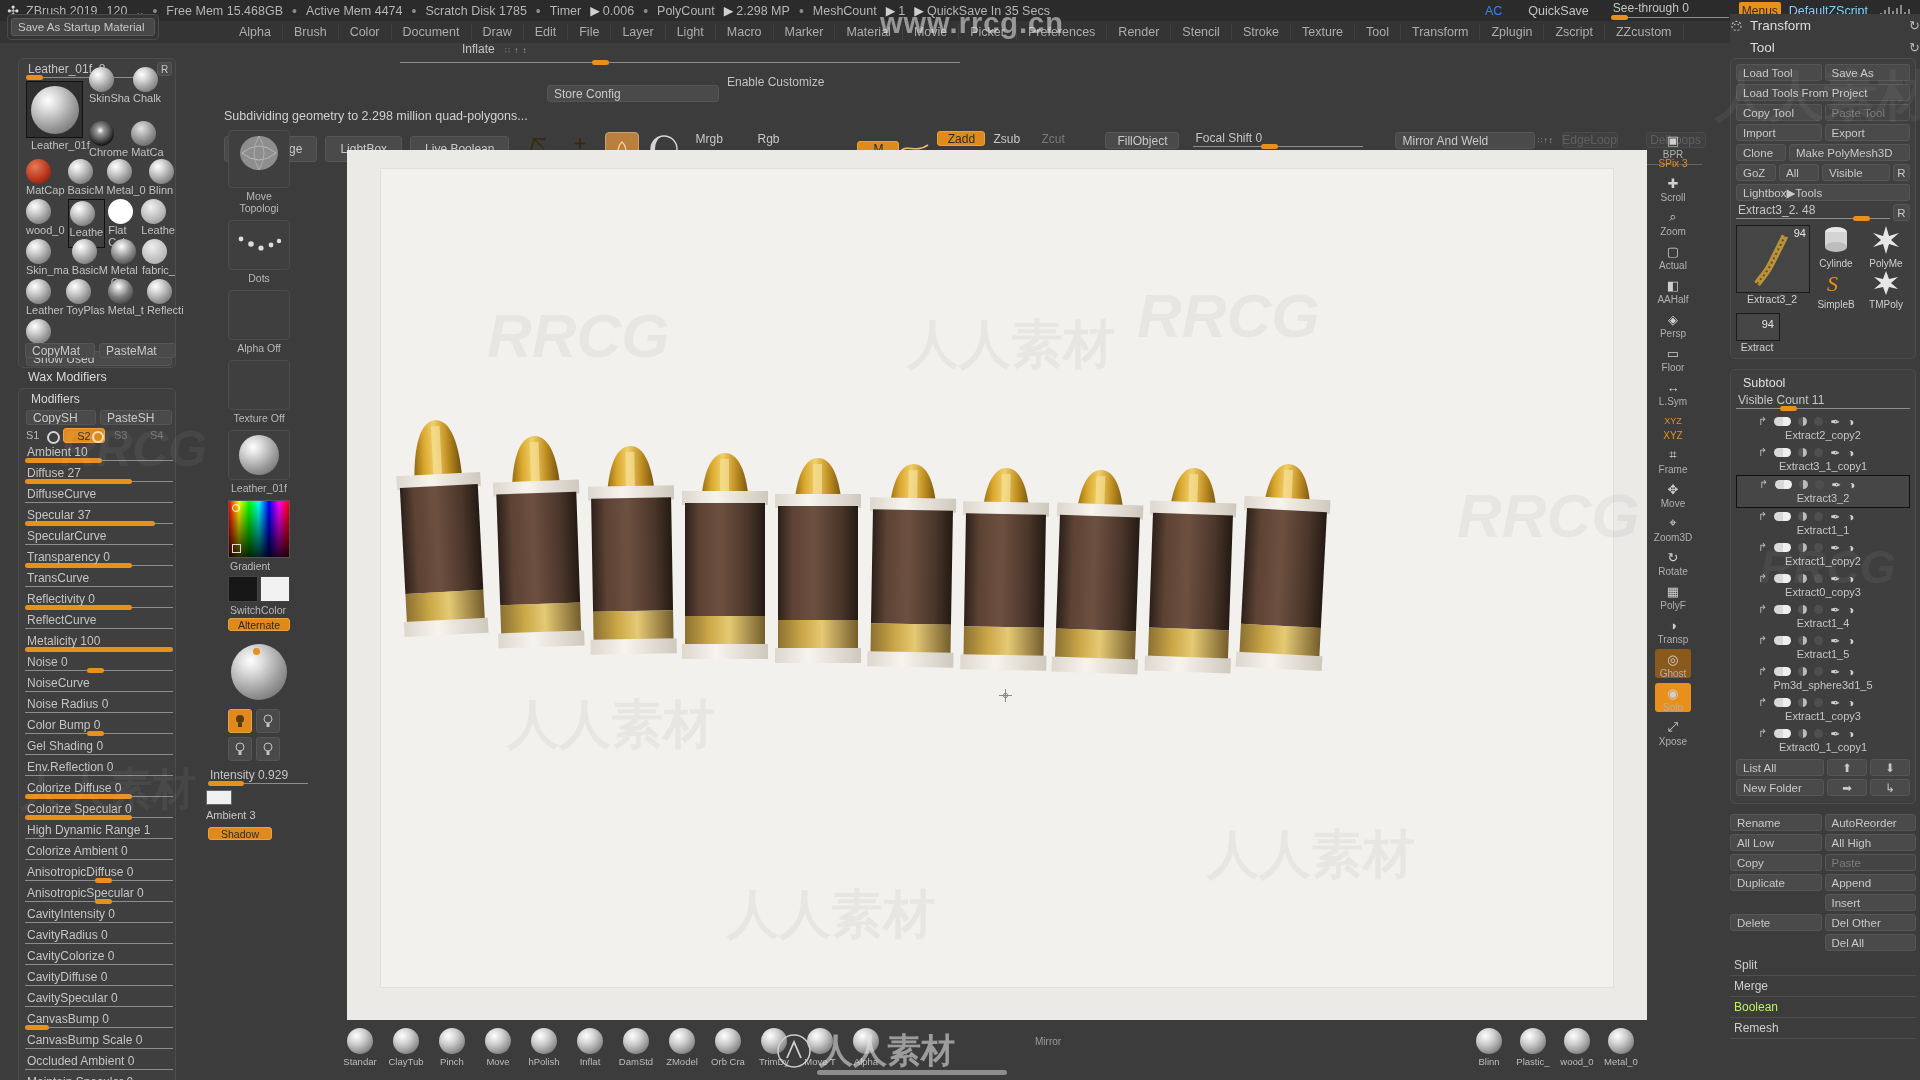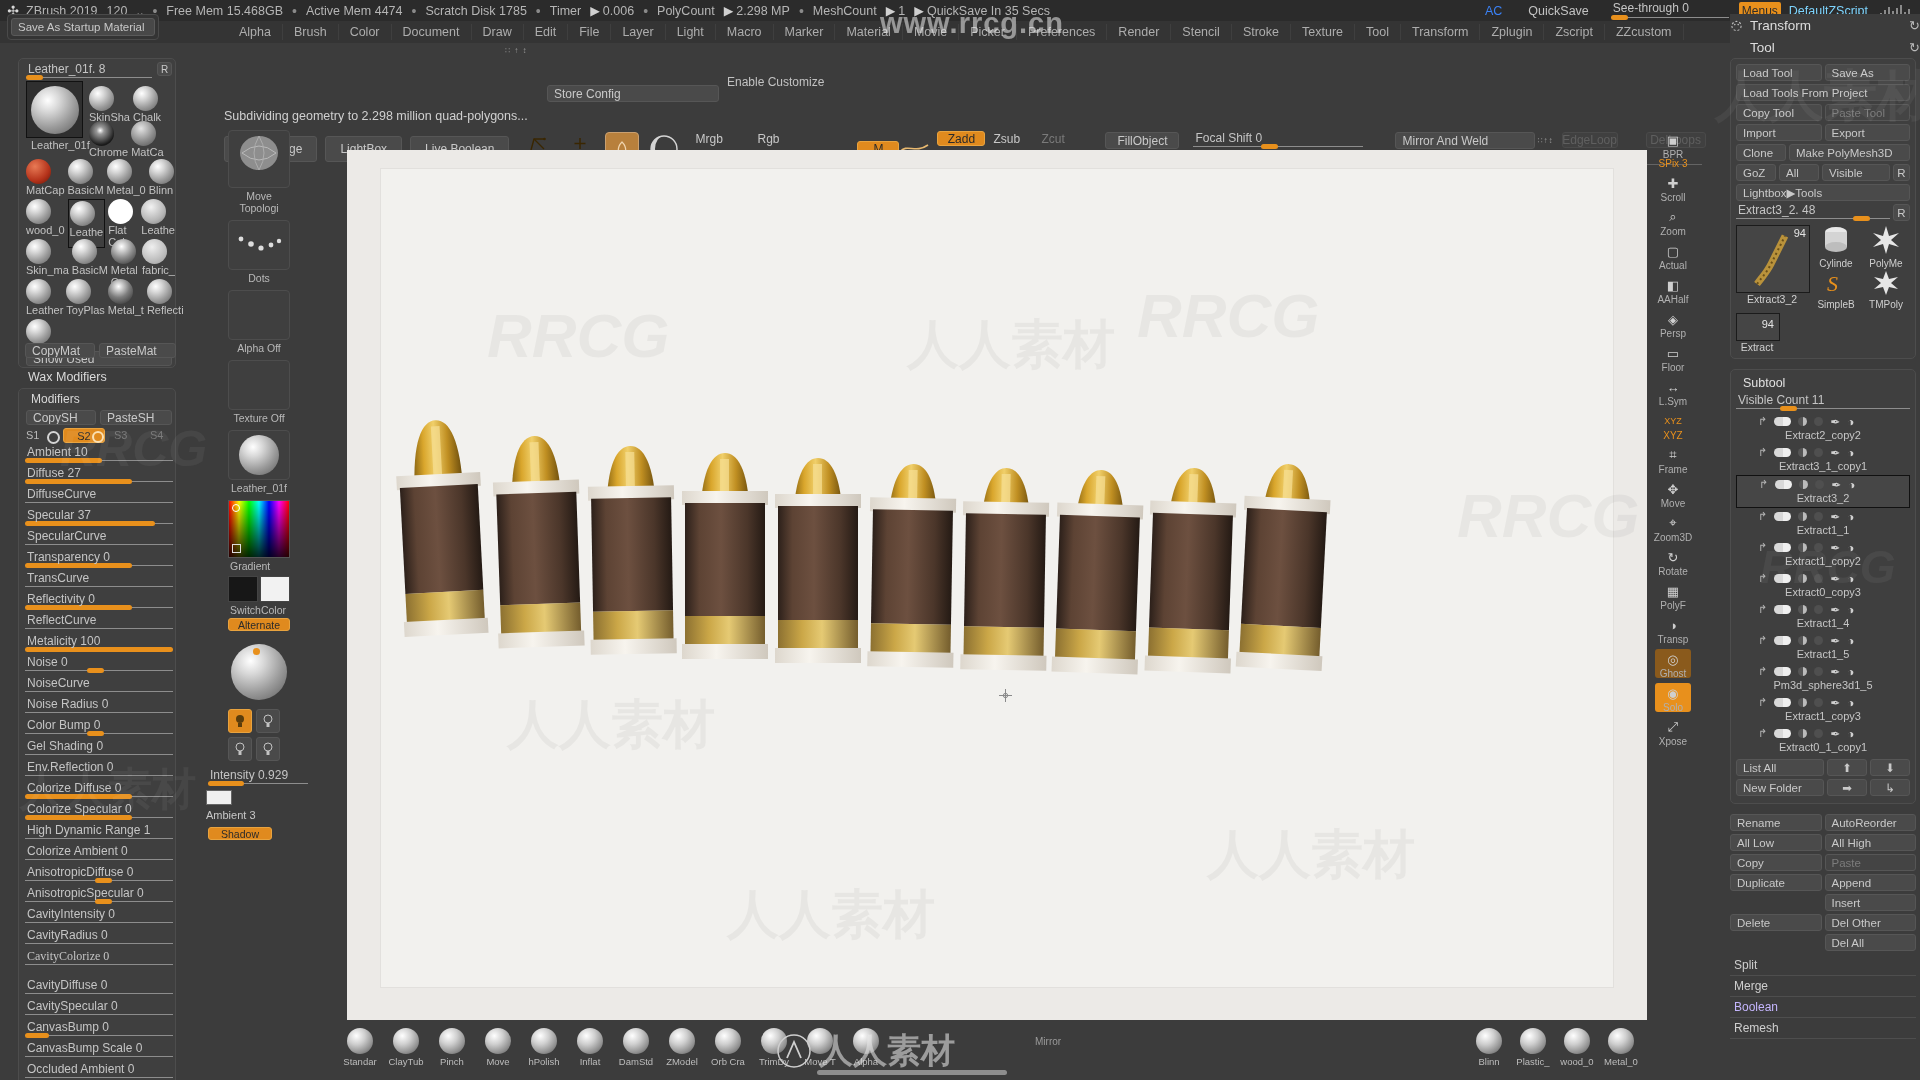--- a/index.html
+++ b/index.html
@@ -200,20 +200,25 @@
   </div>
 
   <div class="wm wmTop" style="left:880px;top:7px;font-size:29px;letter-spacing:1px;">www.rrcg.cn</div>
 
   <div id="startupmat">
     <div class="inner">Save As Startup Material</div>
   </div>
 
   <div id="shelf">
 
+    <div id="inflaterow" class="slider">
+      <div class="track"></div>
+      <div class="knob" style="left:192px;"></div>
+      <div class="txt" style="left:62px;">Inflate</div>
+    </div>
     <div class="axisglyph" style="position:absolute;left:505px;top:3px;">∷ ↑ ↕</div>
     <div id="storecfg" class="btn lbl-left">Store Config</div>
     <div style="position:absolute;left:727px;top:32px;font-size:12px;color:#c2c2c2;">Enable Customize</div>
 
     <div id="statusline">Subdividing geometry to 2.298 million quad-polygons...</div>
 
     <div id="toolrow">
       <div class="btn shelfbtn">Home Page</div>
       <div class="btn shelfbtn">LightBox</div>
       <div class="btn shelfbtn">Live Boolean</div>
@@ -333,21 +338,21 @@
         <div class="txt"><span>Leather_01f.</span>
           <span>8</span></div>
       </div>
       <div class="btn" style="position:absolute;left:138px;top:3px;width:15px;height:14px;font-size:10px;">R</div>
 
       <div class="bigsw" style="position:absolute;left:7px;top:22px;">
         <div class="sphere" style="width:48px;height:48px;"></div>
       </div>
       <div class="matname" style="left:12px;top:80px;width:55px;text-align:center;">Leather_01f</div>
 
-      <div style="position:absolute;left:70px;top:27px;text-align:center;">
+      <div style="position:absolute;left:70px;top:8px;text-align:center;">
         <div style="display:flex;gap:3px;">
           <div>
               <div class="sphere" style="width:25px;height:25px;"></div>
             <div class="matname" style="position:relative;left:0;top:0;">SkinSha</div>
             </div>
           <div>
               <div class="sphere" style="width:25px;height:25px;"></div>
             <div class="matname" style="position:relative;left:0;top:0;">Chalk</div>
             </div>
         </div>
@@ -573,21 +578,21 @@
             <div class="txt">AnisotropicSpecular  0</div>
           </div>
           <div class="slider" style="width: 148px; margin-bottom: 4px;">
             <div class="track"></div>
             <div class="txt">CavityIntensity  0</div>
           </div>
           <div class="slider" style="width: 148px; margin-bottom: 4px;">
             <div class="track"></div>
             <div class="txt">CavityRadius  0</div>
           </div>
-          <div class="slider" style="width: 148px; margin-bottom: 12px; font-family: Liberation Serif, serif;">
+          <div class="slider" style="width: 148px; margin-bottom: 4px;">
             <div class="track"></div>
             <div class="txt">CavityColorize  0</div>
           </div>
           <div class="slider" style="width: 148px; margin-bottom: 4px;">
             <div class="track"></div>
             <div class="txt">CavityDiffuse  0</div>
           </div>
           <div class="slider" style="width: 148px; margin-bottom: 4px;">
             <div class="track"></div>
             <div class="txt">CavitySpecular  0</div>
@@ -1212,21 +1217,21 @@
         <div class="btn rbtn lbl-left" style="flex:1">Del Other</div>
       </div>
       <div class="rrow">
         <div class="btn rbtn lbl-left" style="flex:1;visibility:hidden"></div>
         <div class="btn rbtn lbl-left" style="flex:1">Del All</div>
       </div>
       <div style="margin-top:7px;font-size:12px;color:#cfcfcf;padding-left:4px;">Split</div>
       <div class="sep" style="margin:3px 0;"></div>
       <div style="font-size:12px;color:#cfcfcf;padding-left:4px;">Merge</div>
       <div class="sep" style="margin:3px 0;"></div>
-      <div style="font-size:12px;color:#c4b5fd;padding-left:4px;">Boolean</div>
+      <div style="font-size:12px;color:#bef264;padding-left:4px;">Boolean</div>
       <div class="sep" style="margin:3px 0;"></div>
       <div style="font-size:12px;color:#cfcfcf;padding-left:4px;">Remesh</div>
       <div class="sep" style="margin:3px 0;"></div>
     </div>
   </div>
 
   <div class="wm" style="left:1715px;top:60px;font-size:54px;">人人素材</div>
   <div class="wm" style="left:1760px;top:540px;font-size:46px;font-style:italic;">RRCG</div>
 
   <div class="wm" style="left:60px;top:420px;font-size:50px;font-style:italic;">RRCG</div>

